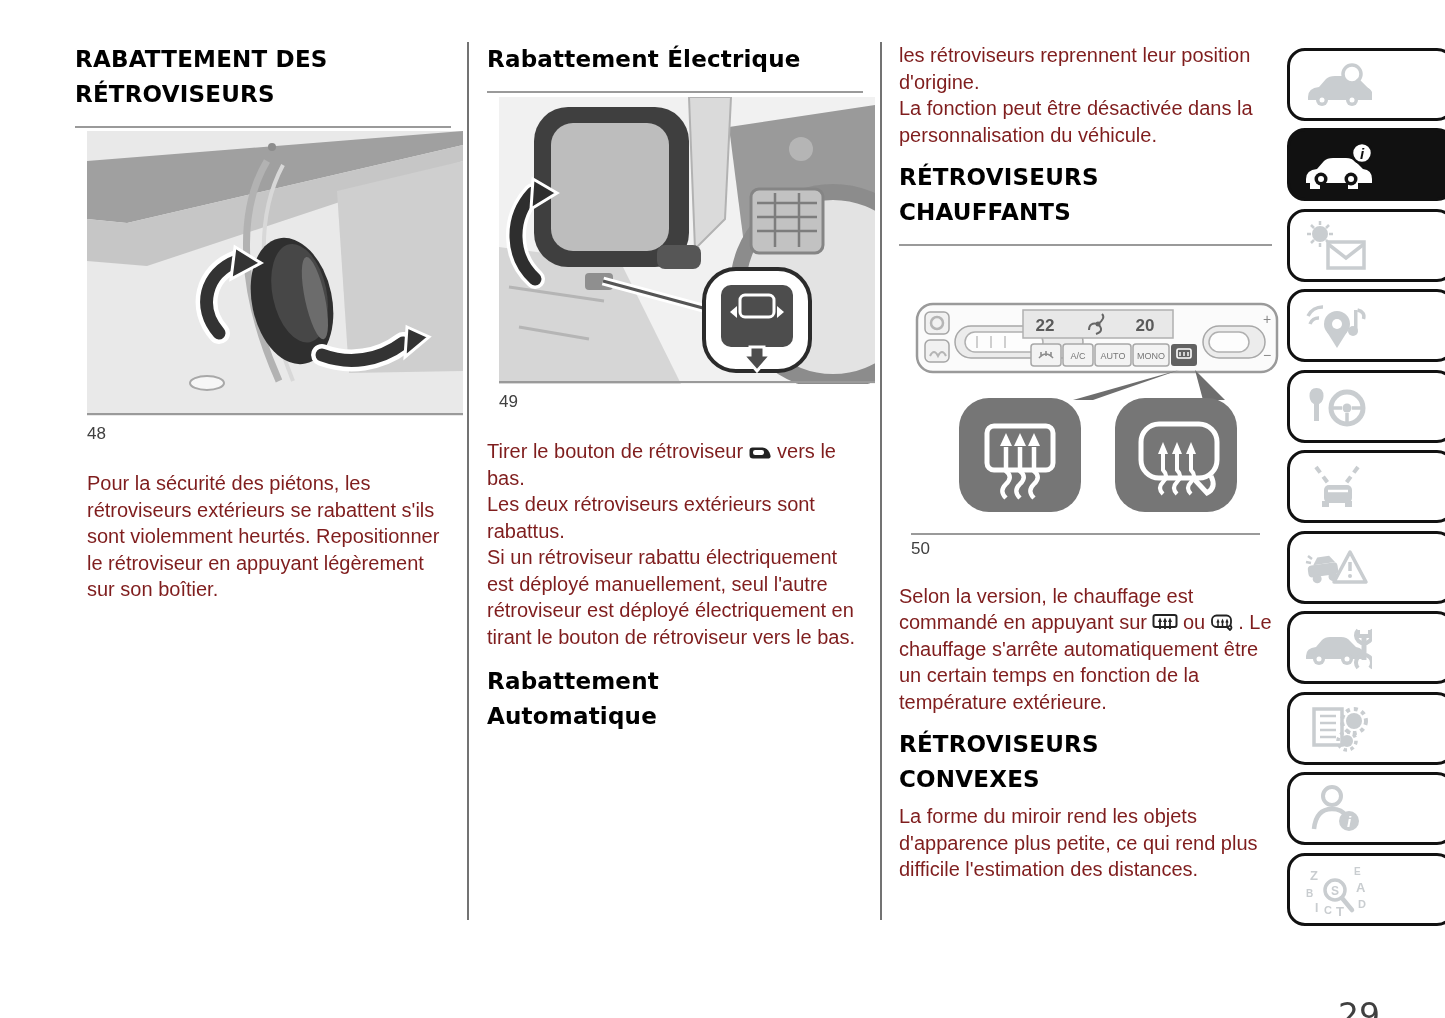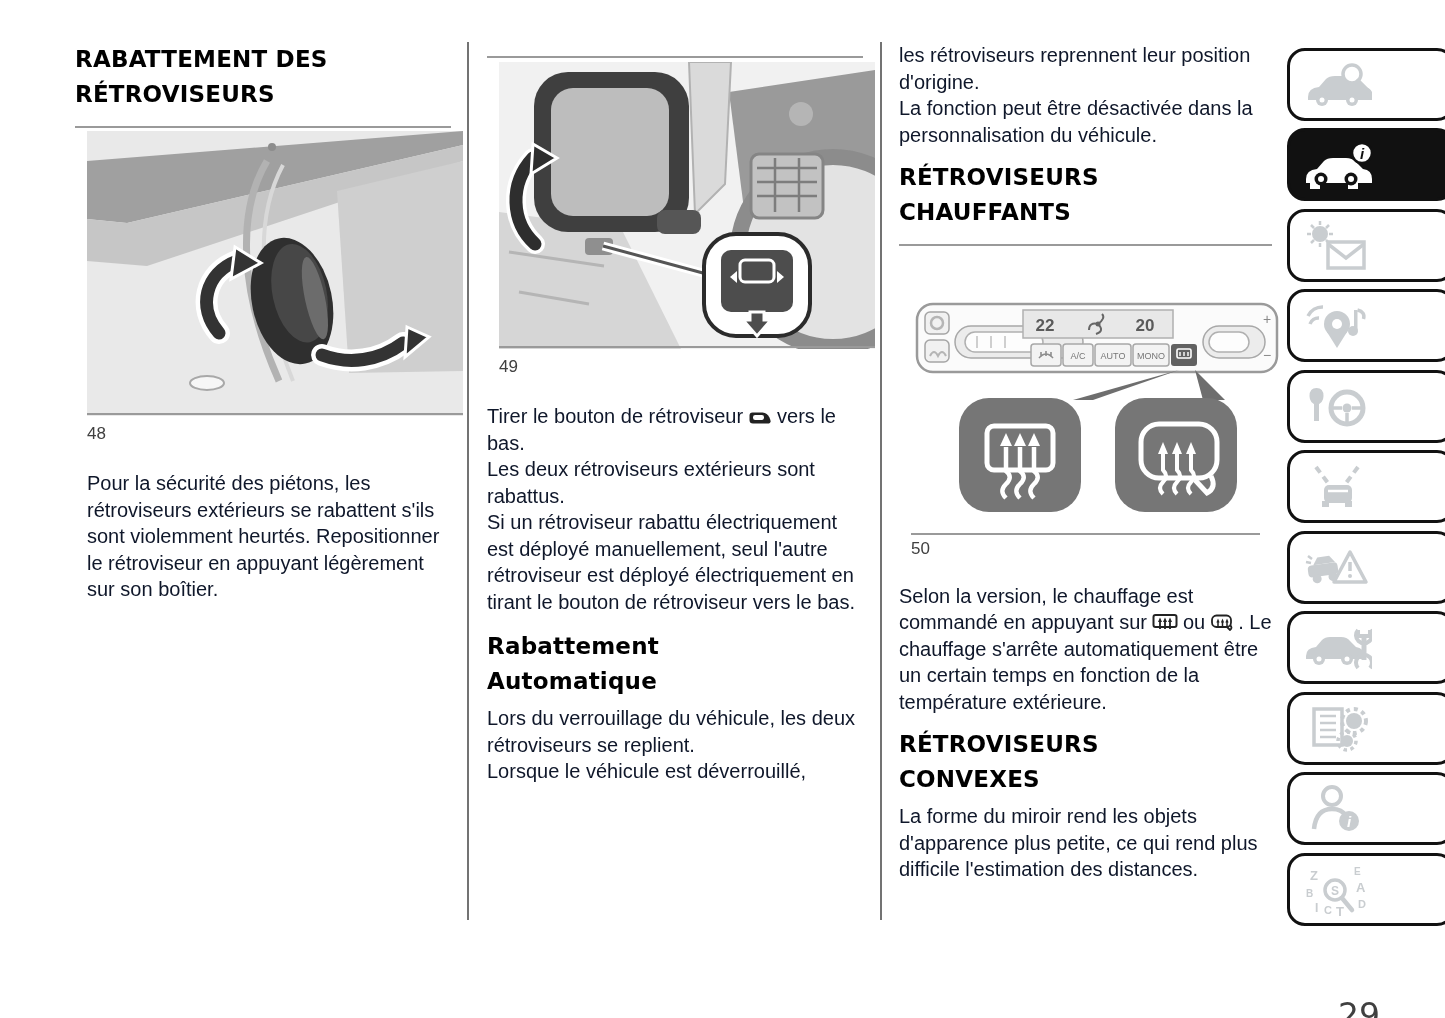--- a/index.html
+++ b/index.html
@@ -3,21 +3,21 @@
 <meta charset="utf-8">
 <style>
   html,body{margin:0;padding:0;background:#fff;}
   #page{position:relative;width:1445px;height:1018px;background:#fff;overflow:hidden;
         font-family:"Liberation Sans",sans-serif;color:#1c1c1c;}
   .col{position:absolute;top:42px;}
   .h-main{font-family:"DejaVu Sans",sans-serif;font-weight:bold;font-size:23px;line-height:35px;
           color:#000;letter-spacing:.2px;margin:0;}
   .rule{border:0;height:2px;background:#9a9a9a;margin:14px 0 0 0;}
   .vrule{position:absolute;top:42px;width:2px;height:878px;background:#737373;}
-  .bodytxt{font-size:20px;line-height:26.5px;color:#0f172a;}
+  .bodytxt{font-size:20px;line-height:26.5px;color:#7f1d1d;}
   .bodytxt p{margin:0;}
   .caption{font-size:17px;color:#404040;margin-top:4px;}
   figure{margin:12px;}
   .inline-icon{display:inline-block;vertical-align:-2px;margin:0 5px;}
   .inline-icon.tight-right{margin-right:2px;}
   
   .tile{position:absolute;left:1287px;width:168px;height:73px;background:#fff;
         border:3px solid #111;border-radius:18px;box-sizing:border-box;}
   .tile svg{color:#c9cdd0;display:block;margin:8px 0 0 12px;}
   .tile.active{background:#111;}
@@ -62,20 +62,21 @@
         <rect y="282" width="376" height="2" fill="#9a9a9a"></rect>
       </svg>
       <figcaption class="caption">48</figcaption>
     </figure>
     <div class="bodytxt" style="margin-top:26px;margin-left:12px;">Pour la sécurité des piétons, les rétroviseurs extérieurs se rabattent s'ils sont violemment heurtés. Repositionner le rétroviseur en appuyant légèrement sur son boîtier.</div>
   </div>
 
   <div class="vrule" style="left:467px;"></div>
 
   <div class="col" style="left:487px;width:376px;">
+    <h2 class="h-main">Rabattement Électrique</h2>
     <hr class="rule">
     <figure style="margin-top:4px;">
       <svg width="376" height="287" viewBox="0 0 376 287">
         <rect width="376" height="287" fill="#f1f1f1"></rect>
         <polygon points="230,30 376,8 376,232 252,202" fill="#9a9a9a"></polygon>
         <circle cx="334" cy="190" r="95" fill="#e3e3e3" stroke="#8c8c8c" stroke-width="16"></circle>
         <rect x="252" y="92" width="72" height="64" rx="8" fill="#c2c2c2" stroke="#858585" stroke-width="3"></rect>
         <path d="M258,106 h60 M258,120 h60 M258,134 h60 M276,96 v54 M300,96 v54" stroke="#7d7d7d" stroke-width="2.5"></path>
         <circle cx="302" cy="52" r="12" fill="#b5b5b5"></circle>
         <polygon points="190,0 232,0 226,122 196,152" fill="#dadada" stroke="#b2b2b2" stroke-width="2"></polygon>
@@ -108,24 +109,20 @@
     </figure>
     <div class="bodytxt" style="margin-top:26px;">
       <p><span>Tirer le bouton de rétroviseur</span><svg class="inline-icon" width="24" height="14" viewBox="0 0 24 14">
             <path d="M1.5,4.5 Q1.5,1.5 4.5,1.5 L14.5,1.5 Q19.5,2 21.3,6.3 L22.4,9 Q23.3,12.5 19.5,12.5 L5,12.5 Q1.5,12.5 1.5,9 Z" fill="#222"></path>
             <rect x="5" y="4" width="11" height="5" rx="2.2" fill="#fff"></rect>
           </svg><span>vers le bas.</span></p>
       <p>Les deux rétroviseurs extérieurs sont rabattus.</p>
       <p>Si un rétroviseur rabattu électriquement est déployé manuellement, seul l'autre rétroviseur est déployé électriquement en tirant le bouton de rétroviseur vers le bas.</p>
     </div>
     <h2 class="h-main" style="width:260px;margin-top:14px;">Rabattement Automatique</h2>
-    <div class="bodytxt" style="margin-top:6px;">
-      <p>Lors du verrouillage du véhicule, les deux rétroviseurs se replient.</p>
-      <p>Lorsque le véhicule est déverrouillé,</p>
-    </div>
   </div>
 
   <div class="vrule" style="left:880px;"></div>
 
   <div class="col" style="left:899px;width:373px;">
     <div class="bodytxt">
       <p>les rétroviseurs reprennent leur position d'origine.</p>
       <p>La fonction peut être désactivée dans la personnalisation du véhicule.</p>
     </div>
     <h2 class="h-main" style="width:280px;margin-top:12px;">RÉTROVISEURS CHAUFFANTS</h2>

